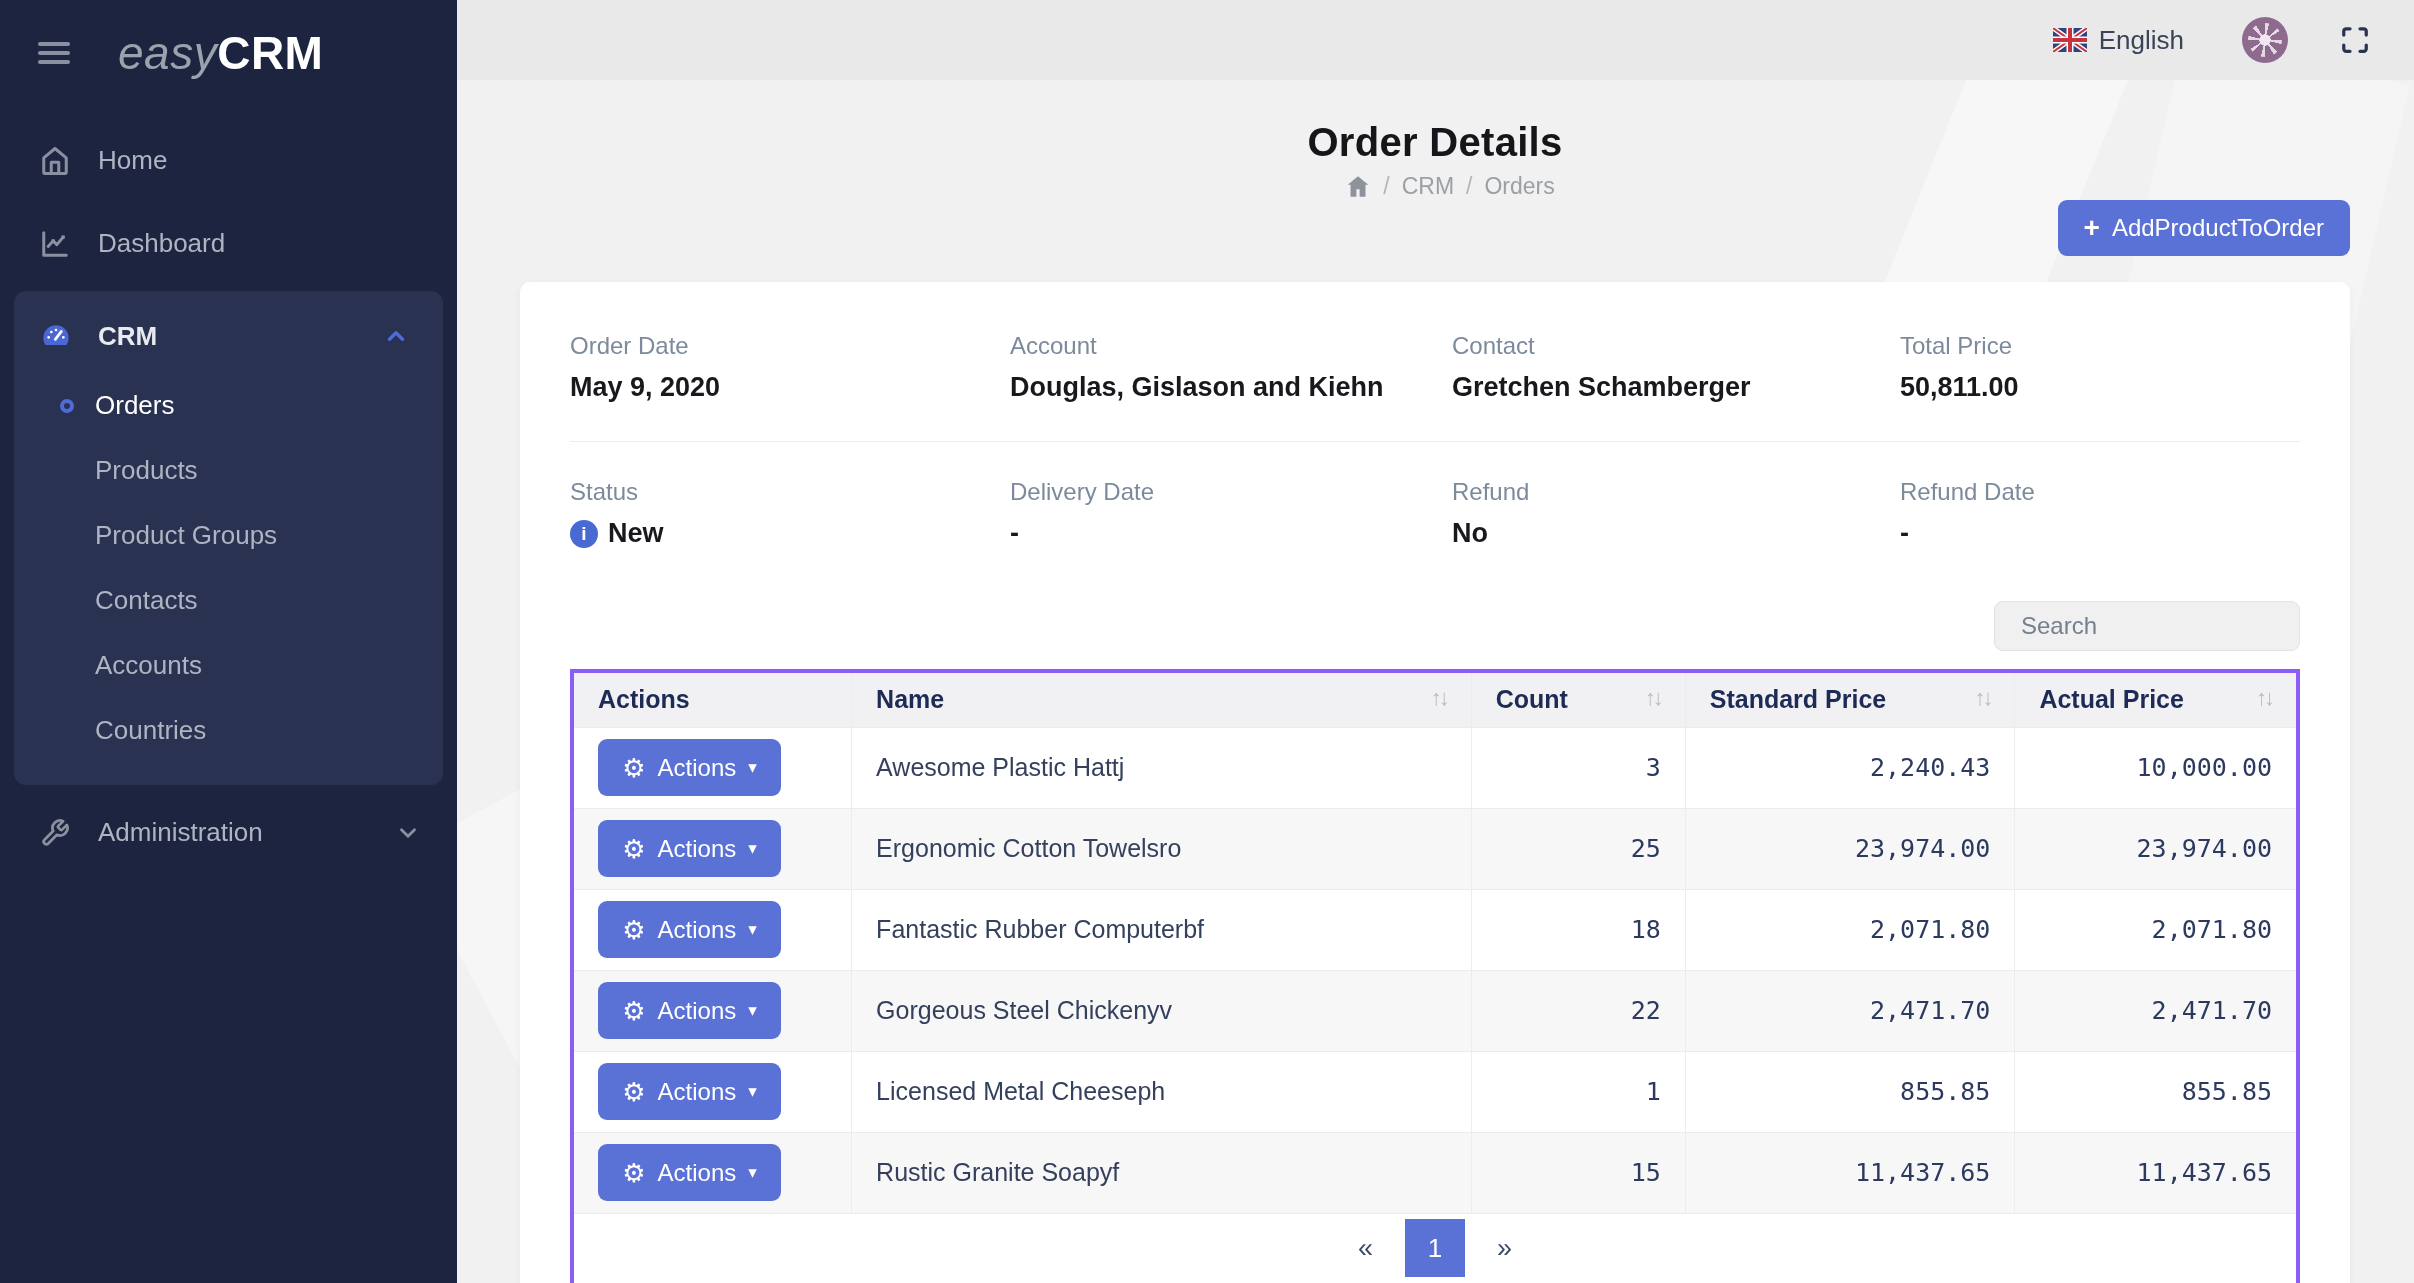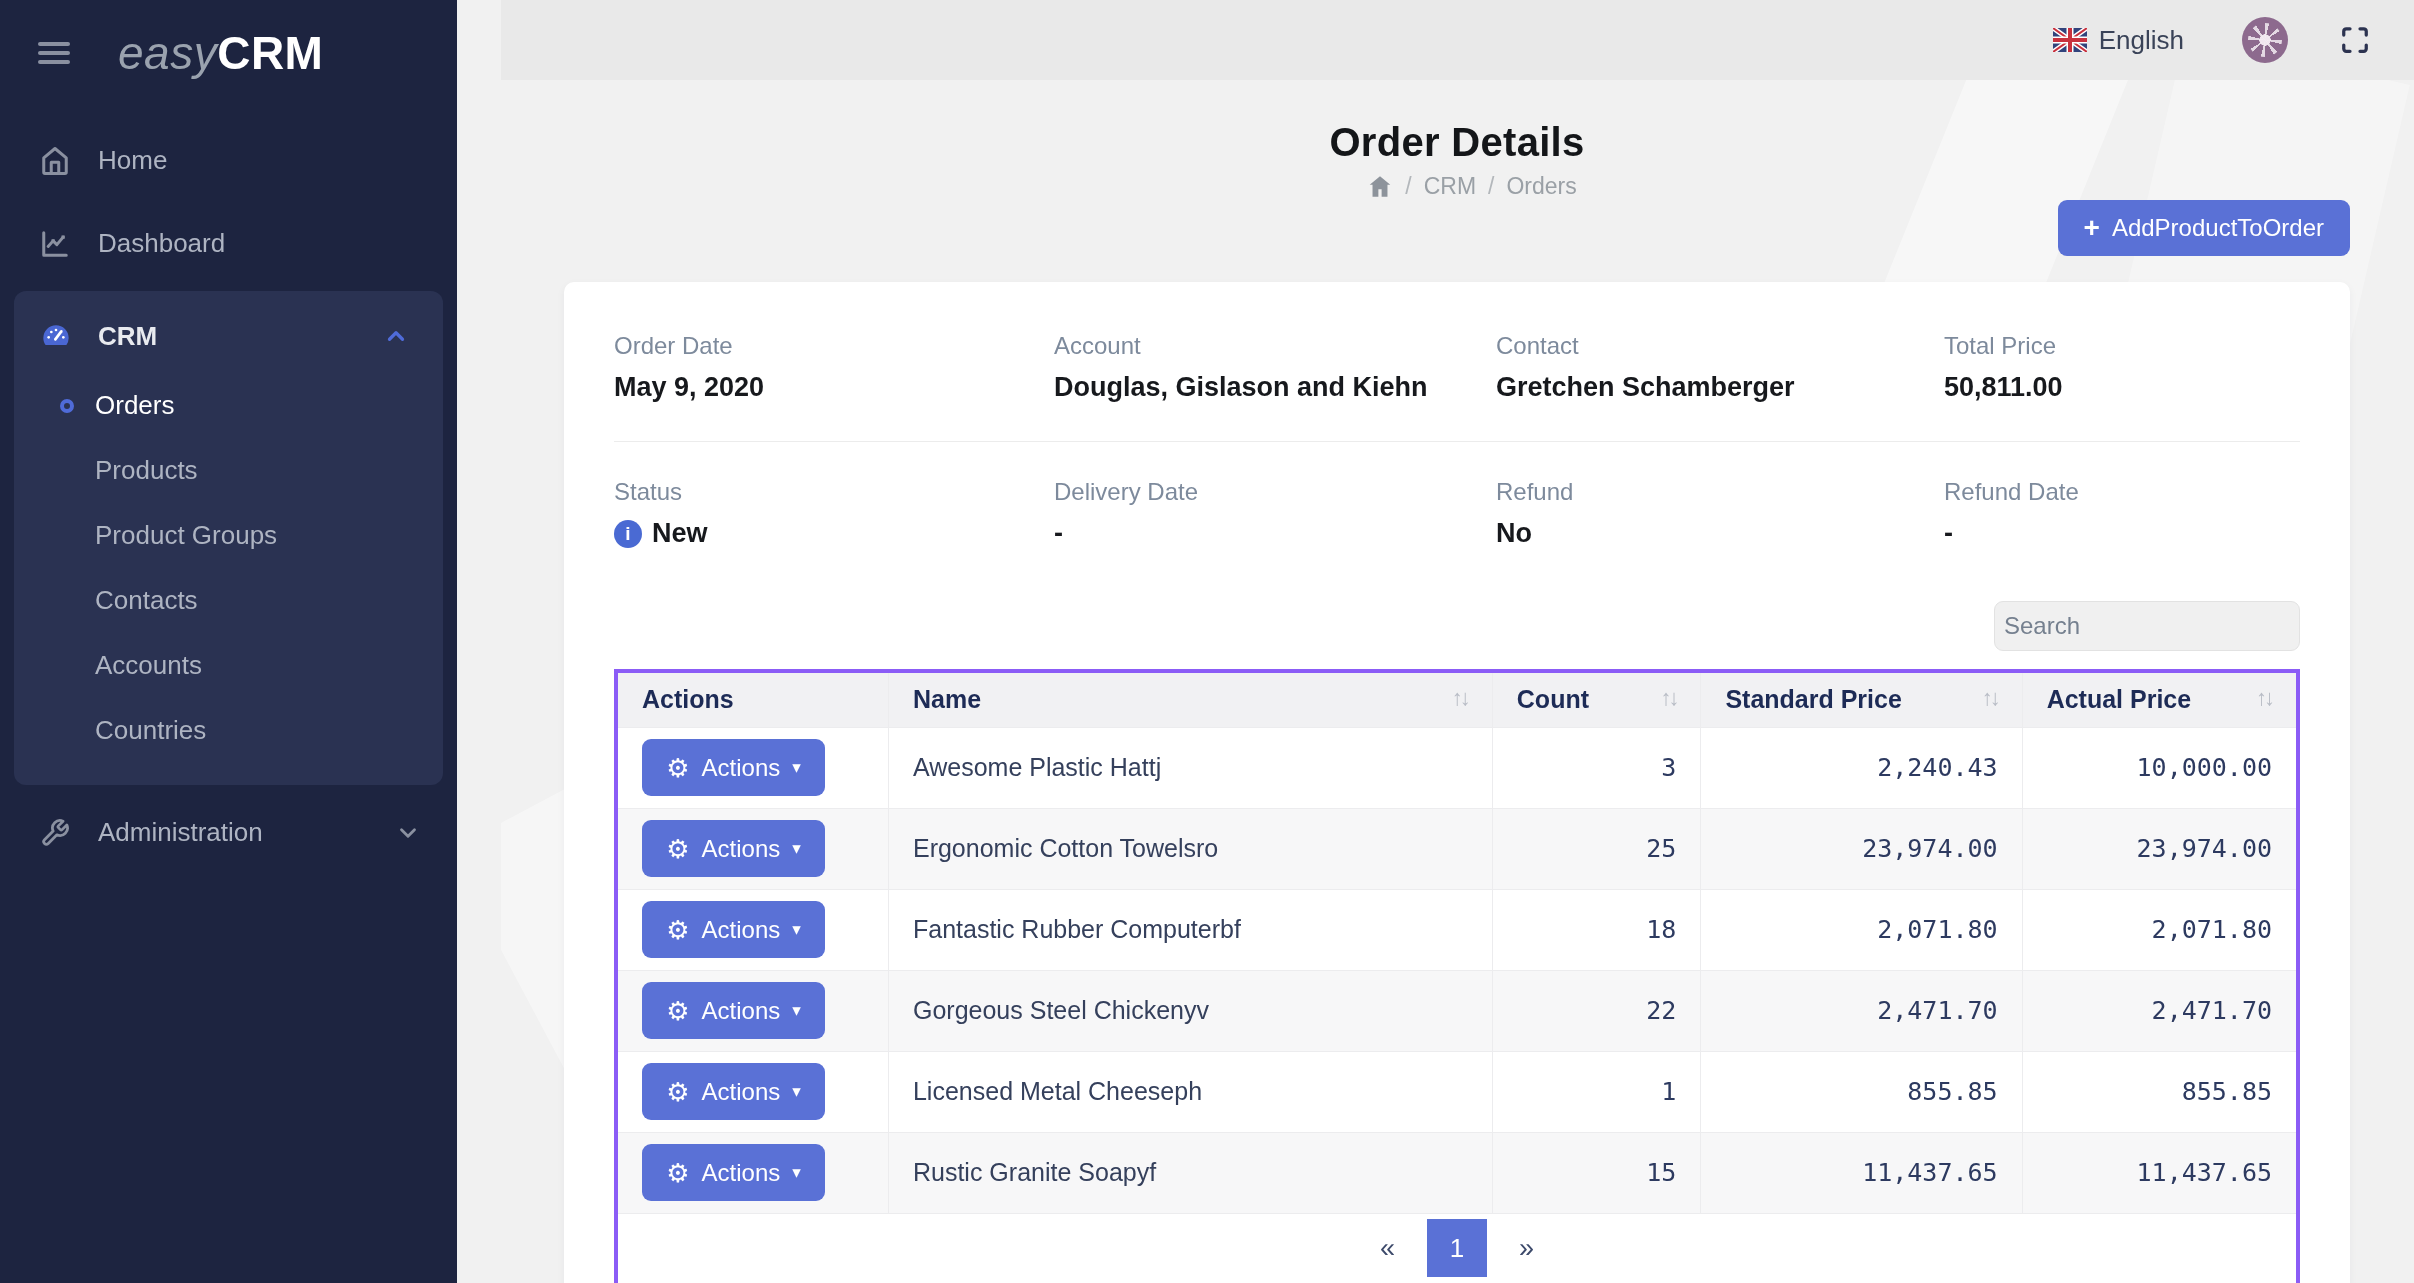--- a/index.html
+++ b/index.html
@@ -24,21 +24,21 @@
 
   .crm-panel { margin:6px 14px; background:#2a3252; border-radius:12px; padding:8px 0 22px; }
   .crm-head { height:74px; display:flex; align-items:center; padding:0 34px 0 26px; cursor:pointer; color:#e8eaef; font-weight:bold; }
   .crm-head .nico { width:32px; height:32px; margin-right:26px; }
   .crm-head .chev { margin-left:auto; }
   .sub-item { position:relative; height:65px; display:flex; align-items:center; padding-left:81px; color:#aeb4c2; cursor:pointer; }
   .sub-item.active { color:#ffffff; }
   .sub-item .ring { position:absolute; left:46px; top:50%; transform:translateY(-50%); width:14px; height:14px; border:4px solid #4f6bd8; border-radius:50%; background:transparent; }
 
   
-  .main { flex:1; position:relative; background:#f1f1f1; overflow:hidden;margin-left:44px; }
+  .main { flex:1; position:relative; background:#f1f1f1; overflow:hidden; }
   .deco { position:absolute; background:rgba(255,255,255,.45); z-index:0; pointer-events:none; }
   .deco.d1 { right:300px; top:-150px; width:150px; height:500px; transform:rotate(22deg); }
   .deco.d2 { right:170px; top:40px;  width:230px; height:1500px; transform:rotate(13deg); background:rgba(255,255,255,.33); }
   .deco.d3 { left:120px; bottom:-260px; width:260px; height:800px; transform:rotate(-28deg); background:rgba(255,255,255,.4); }
 
   .topbar { position:relative; z-index:2; height:80px; background:#e9e9e9; display:flex; align-items:center; justify-content:flex-end; padding-right:44px; }
   .lang { display:flex; align-items:center; gap:12px; color:#3a4358; font-size:26px; cursor:pointer; }
   .lang svg { display:block; }
   .avatar { width:46px; height:46px; border-radius:50%; margin-left:58px; cursor:pointer;
             background: radial-gradient(circle at 50% 50%, #f0e6ef 0 17%, #8d6a8e 18% 100%);
@@ -61,21 +61,21 @@
 
   .info-grid { display:grid; grid-template-columns:440px 442px 448px 1fr; }
   .field .f-label { font-size:24px; color:#7d8a9c; margin-bottom:12px; }
   .field .f-value { font-size:27px; font-weight:bold; color:#17191d; display:flex; align-items:center; gap:10px; }
   .info-icon { width:28px; height:28px; border-radius:50%; background:#4a6ad3; color:#fff; font-size:19px; font-weight:bold;
                display:inline-flex; align-items:center; justify-content:center; font-style:normal; flex-shrink:0; }
   .divider { border:none; border-top:1px solid #ececec; margin:38px 0 36px; }
 
   .search-row { display:flex; justify-content:flex-end; margin:52px 0 18px; }
   .search-input { width:306px; height:50px; background:#f0f0f0; border:1px solid #e2e2e2; border-radius:9px;
-                  font-size:24px; font-family:inherit; color:#4a5568; padding:0 9px; outline:none; }
+                  font-size:24px; font-family:inherit; color:#4a5568; padding:0 26px; outline:none; }
   .search-input::placeholder { color:#75808f; }
 
   table.grid { width:100%; border-collapse:collapse; border:4px solid #8b5cf6; }
   table.grid th, table.grid td { border-right:1px solid #ececee; border-bottom:1px solid #ececee; }
   table.grid th:last-child, table.grid td:last-child { border-right:none; }
   table.grid thead th { background:#f1f1f3; height:56px; font-size:25px; color:#1d2b56; text-align:left;
                         padding:0 24px; font-weight:bold; }
   table.grid thead th .sort { float:right; color:#b9bdc6; font-weight:normal; font-size:22px; letter-spacing:-3px; cursor:pointer; }
   .col-actions { width:16.2%; } .col-name { width:35.9%; } .col-count { width:12.4%; }
   .col-std { width:19.1%; } .col-act { width:16.4%; }

